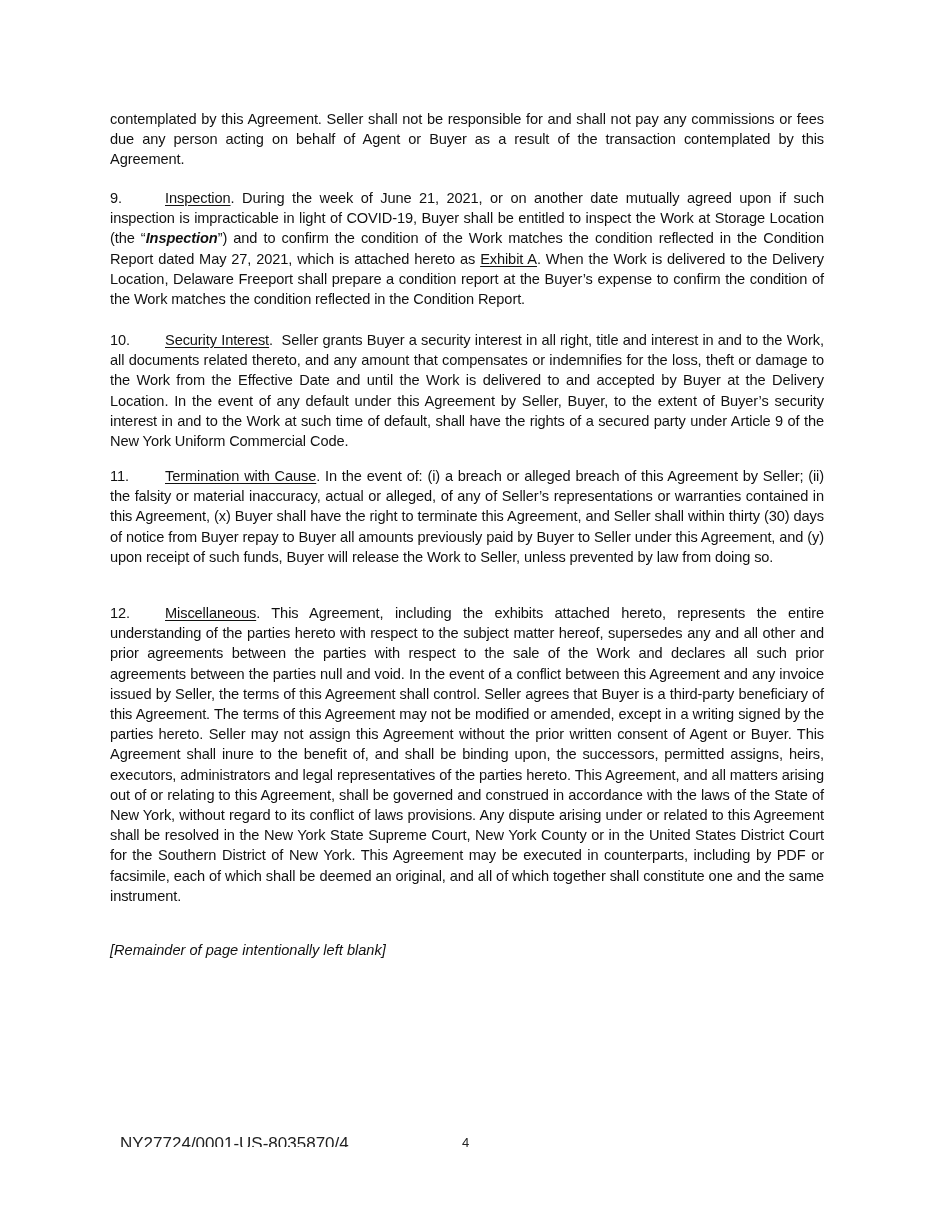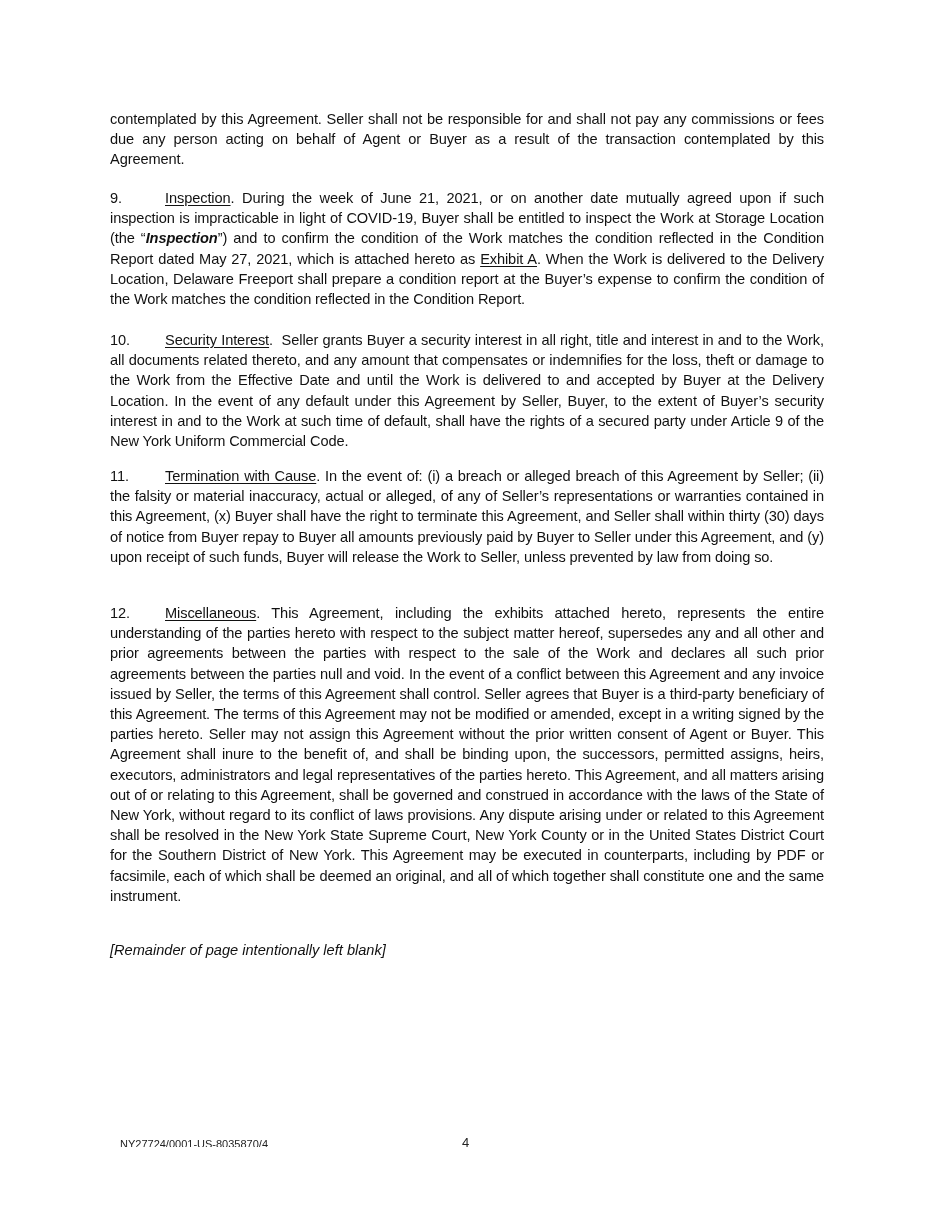--- a/index.html
+++ b/index.html
@@ -15,21 +15,21 @@
   }
   .para { margin: 0; }
   .num { display: inline-block; width: 55px; }
   .u { text-decoration: underline; text-underline-offset: 2px; }
   .bi { font-weight: bold; font-style: italic; }
   .blank-note {
     position: absolute; left: 110px; width: 714px; top: 940px;
     font-style: italic; font-size: 14.6px; line-height: 20px;
   }
   .footer-id {
-    position: absolute; left: 110px; top: 1137px; font-size: 11px; line-height: 14px;
+    position: absolute; left: 110px; top: 1137px; font-size: 17px; line-height: 14px;
     height: 10px; overflow: hidden; color: #222; padding-left: 10px;
   }
   .footer-page {
     position: absolute; left: 462px; top: 1136px; font-size: 13px; line-height: 14px;
     height: 12px; overflow: hidden; color: #222;
   }
 </style>
 </head>
 <body>
 

